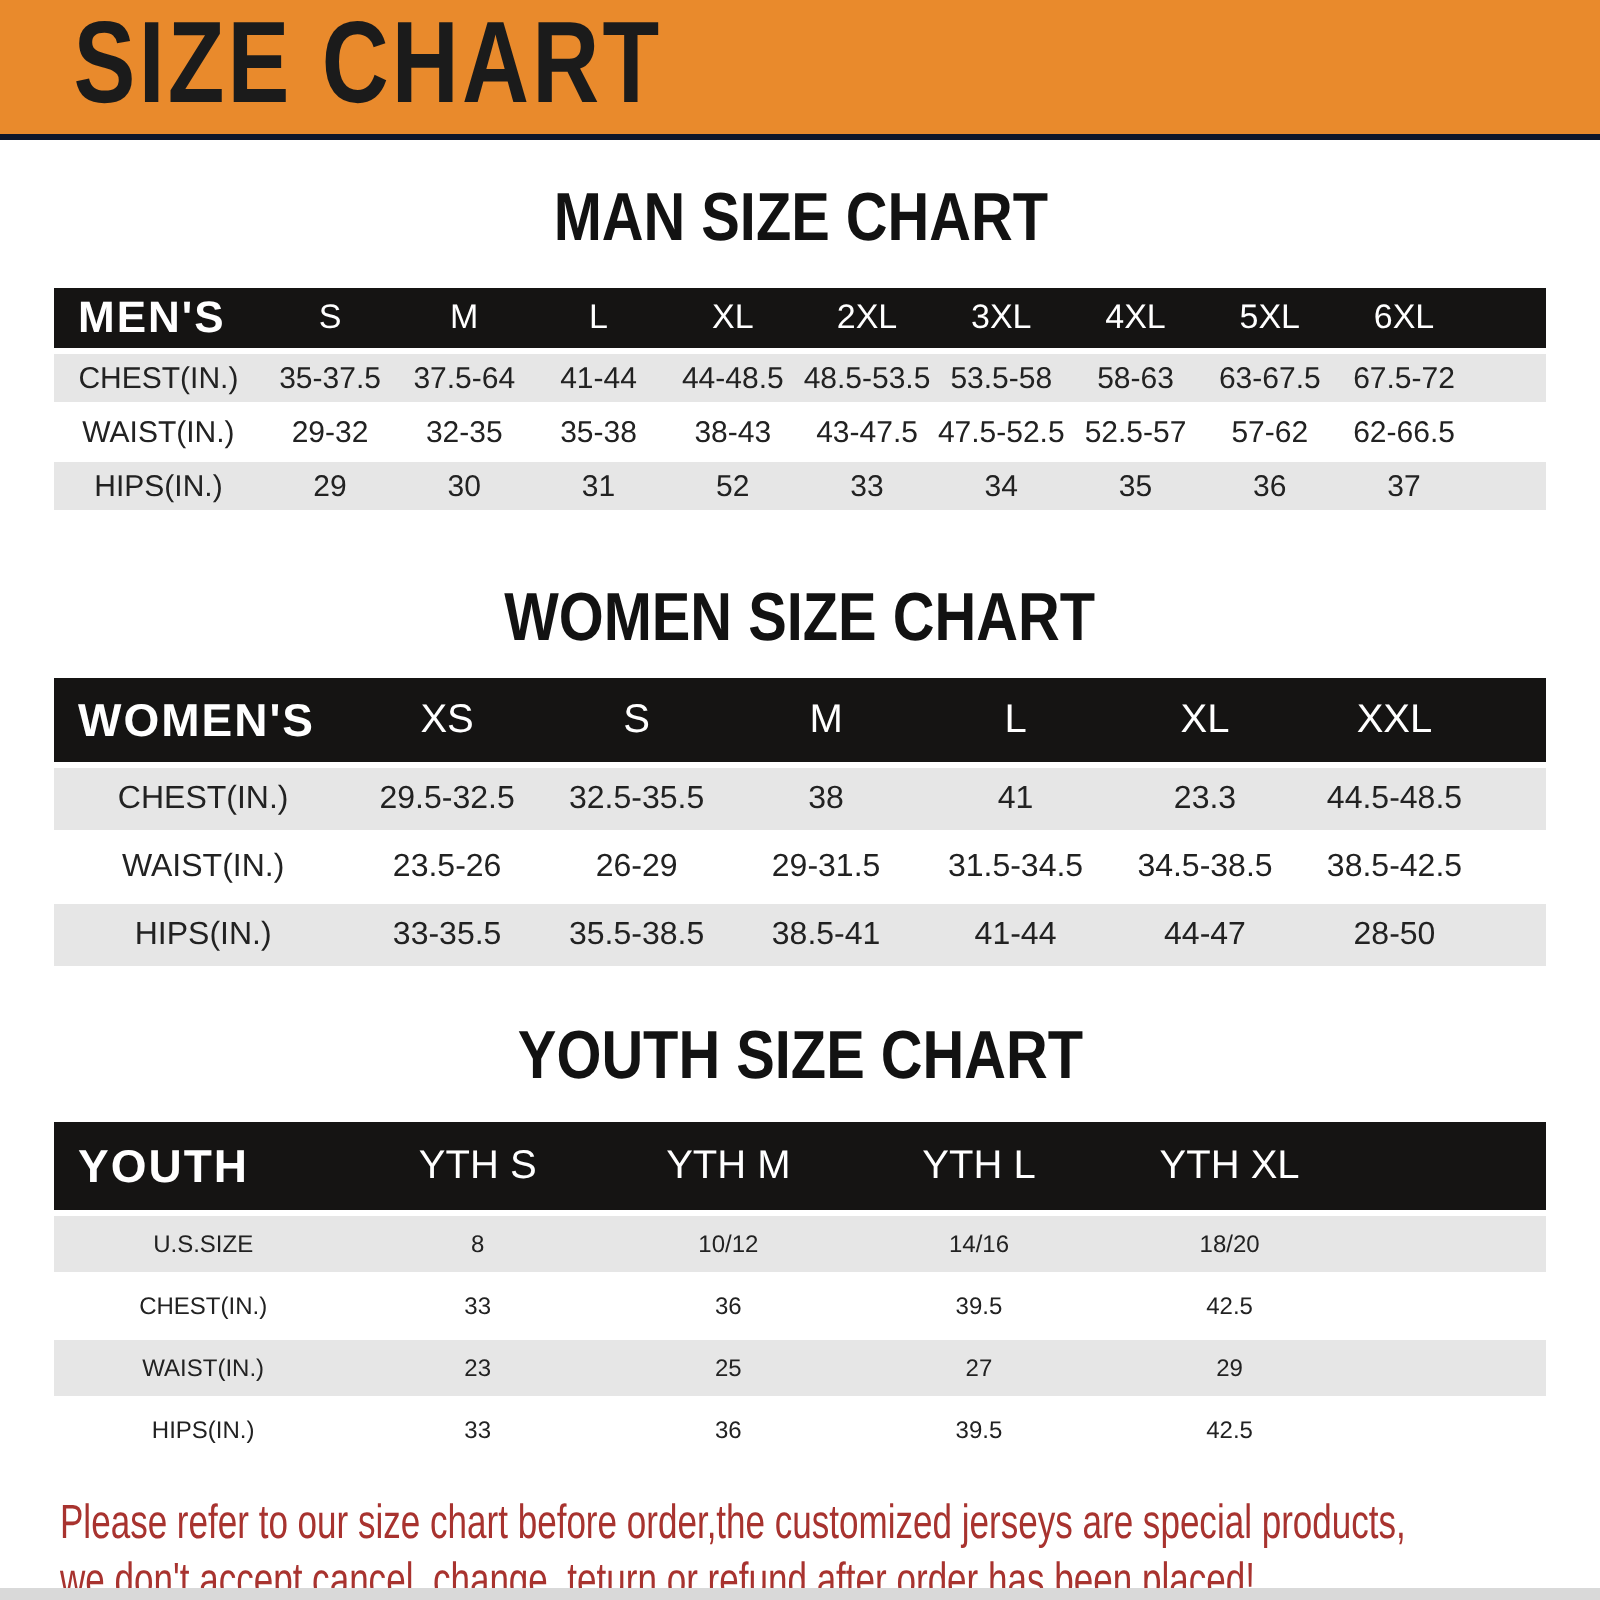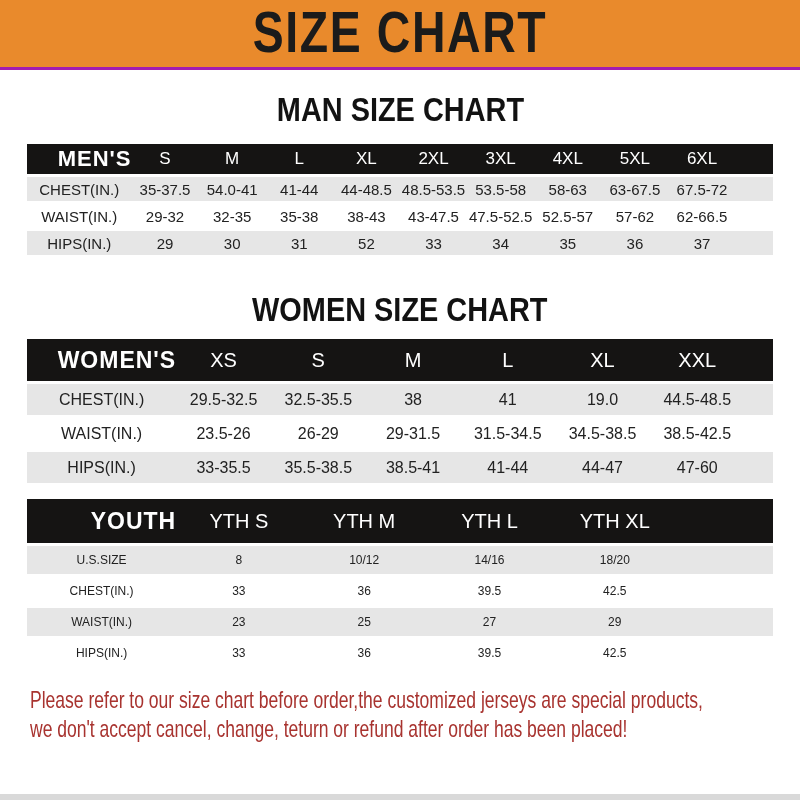--- a/index.html
+++ b/index.html
@@ -11,22 +11,21 @@
     height: 800px;
     background: #ffffff;
     font-family: "Liberation Sans", sans-serif;
     position: relative;
     overflow: hidden;
   }
   
   .banner {
     height: 67px;
     background: var(--accent, #E98A2C);
-    border-bottom: 3px solid #a21caf;
-    text-align: center;
+    border-bottom: 3px solid #0f172a;
     line-height: 64px;
     overflow: hidden;
   }
   .banner .cond {
     display: inline-block;
     transform: scaleX(0.8);
     transform-origin: center;
     font-size: 58px;
     font-weight: bold;
     letter-spacing: 2px;
@@ -66,21 +65,21 @@
   .section-youth table.size-table { margin-top: 10px; }
 
   table.size-table thead th {
     background: var(--bar, #151413);
     color: #ffffff;
     font-weight: normal;
     text-align: center;
     padding: 0;
   }
   table.size-table th.hdr-label {
-    text-align: right;
+    text-align: left;
     padding-left: 12px;
     font-weight: bold;
     letter-spacing: 1px;
   }
   .section-men   thead th { height: 30px; font-size: 17px; }
   .section-women thead th { height: 42px; font-size: 20px; }
   .section-youth thead th { height: 44px; font-size: 20px; }
   .section-men   th.hdr-label { font-size: 22px; }
   .section-women th.hdr-label { font-size: 23px; }
   .section-youth th.hdr-label { font-size: 23px; }
@@ -165,21 +164,21 @@
           <th>4XL</th>
           <th>5XL</th>
           <th>6XL</th>
           <th></th>
         </tr>
       </thead>
       <tbody>
         <tr class="row-gray">
           <td>CHEST(IN.)</td>
           <td>35-37.5</td>
-          <td>54.0-41</td>
+          <td>37.5-64</td>
           <td>41-44</td>
           <td>44-48.5</td>
           <td>48.5-53.5</td>
           <td>53.5-58</td>
           <td>58-63</td>
           <td>63-67.5</td>
           <td>67.5-72</td>
           <td></td>
         </tr>
         <tr class="row-white">
@@ -239,49 +238,52 @@
           <th></th>
         </tr>
       </thead>
       <tbody>
         <tr class="row-gray">
           <td>CHEST(IN.)</td>
           <td>29.5-32.5</td>
           <td>32.5-35.5</td>
           <td>38</td>
           <td>41</td>
-          <td>19.0</td>
+          <td>23.3</td>
           <td>44.5-48.5</td>
           <td></td>
         </tr>
         <tr class="row-white">
           <td>WAIST(IN.)</td>
           <td>23.5-26</td>
           <td>26-29</td>
           <td>29-31.5</td>
           <td>31.5-34.5</td>
           <td>34.5-38.5</td>
           <td>38.5-42.5</td>
           <td></td>
         </tr>
         <tr class="row-gray">
           <td>HIPS(IN.)</td>
           <td>33-35.5</td>
           <td>35.5-38.5</td>
           <td>38.5-41</td>
           <td>41-44</td>
           <td>44-47</td>
-          <td>47-60</td>
+          <td>28-50</td>
           <td></td>
         </tr>
       </tbody>
     </table>
 </section>
 
 <section class="section-youth">
+  <h2 class="sec-title">
+    <span class="cond">YOUTH SIZE CHART</span>
+  </h2>
   <table class="size-table">
       <colgroup>
         <col class="col-label">
         <col class="col-size">
         <col class="col-size">
         <col class="col-size">
         <col class="col-size">
         <col class="col-filler">
       </colgroup>
       <thead>

